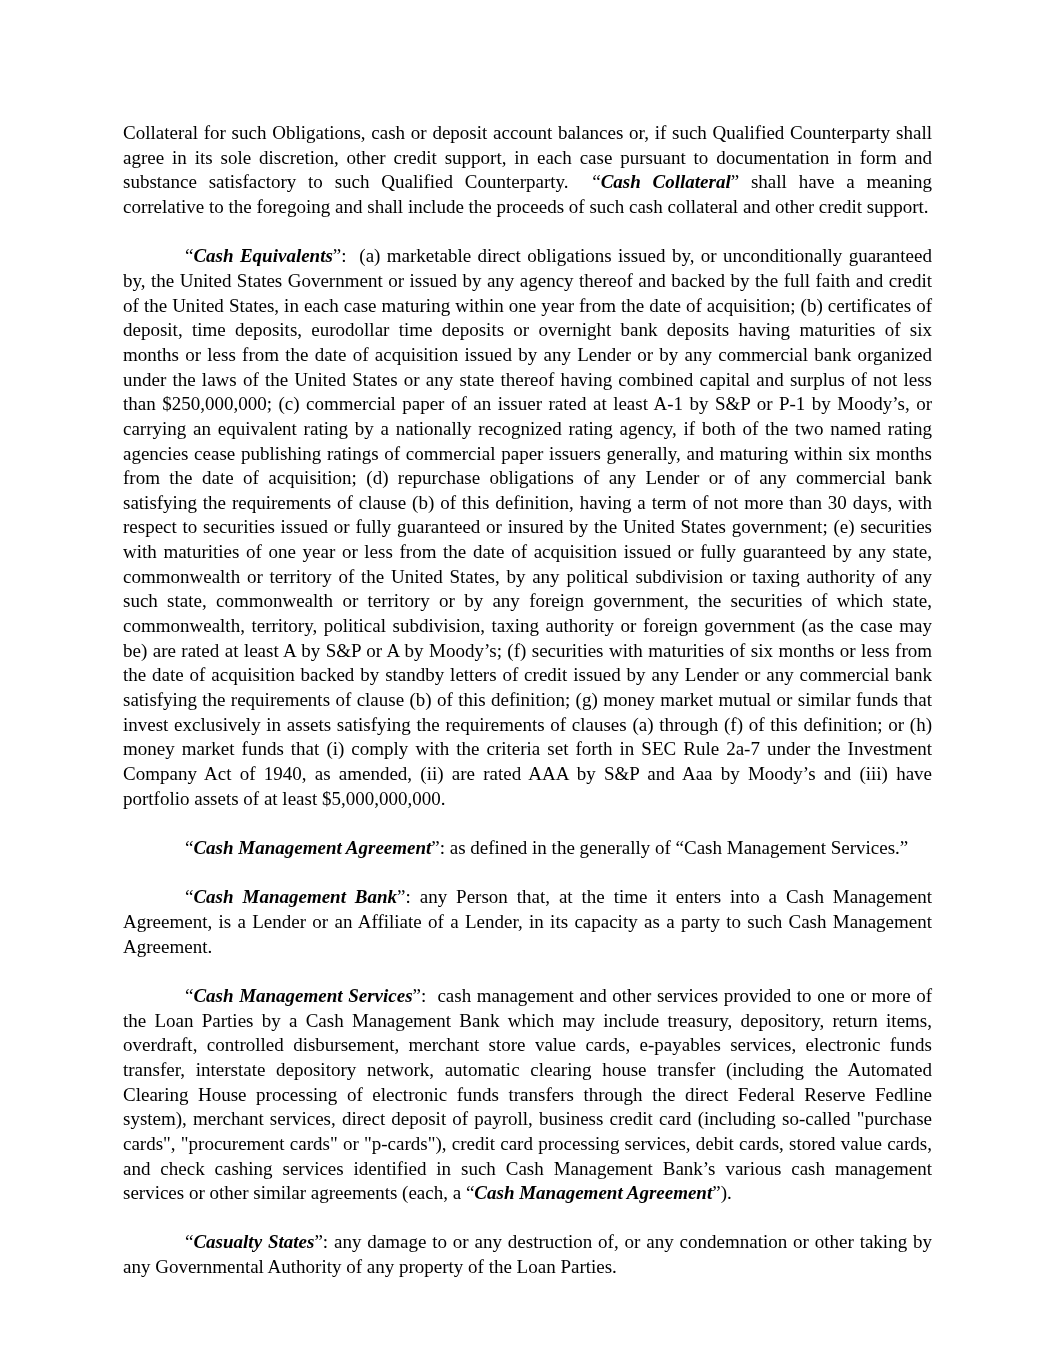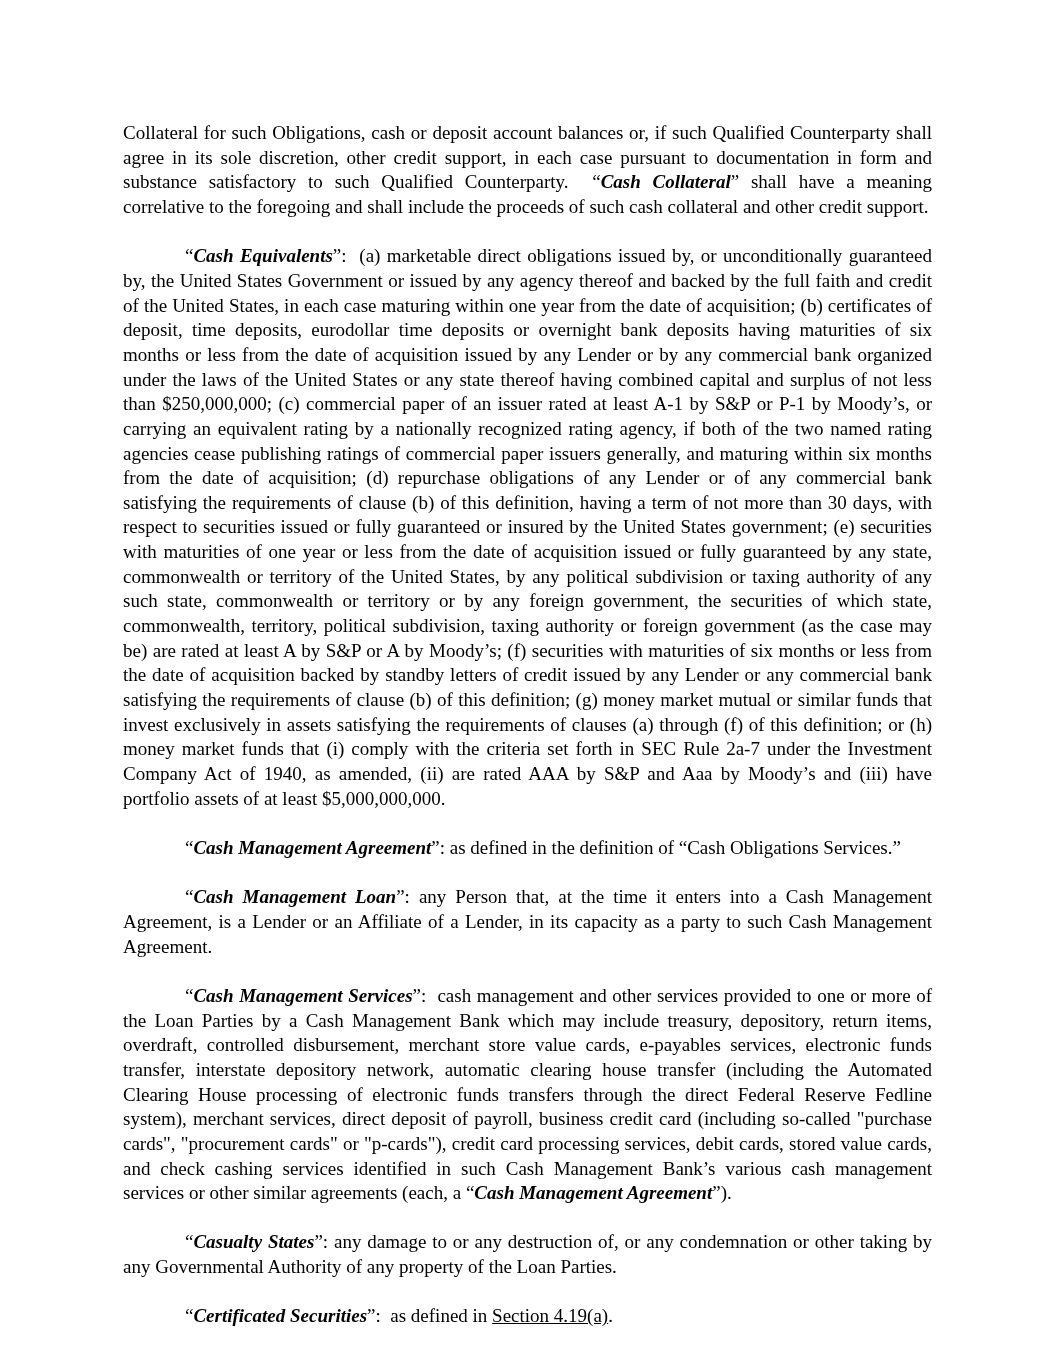--- a/index.html
+++ b/index.html
@@ -36,18 +36,17 @@
   .run-ref {
     text-decoration: underline;
   }
 </style>
 </head>
 <body>
 
 <div class="page">
   <p class="para no-indent"><span>Collateral for such Obligations, cash or deposit account balances or, if such Qualified Counterparty shall agree in its sole discretion, other credit support, in each case pursuant to documentation in form and substance satisfactory to such Qualified Counterparty.&nbsp; “</span><span class="run-term">Cash Collateral</span><span>” shall have a meaning correlative to the foregoing and shall include the proceeds of such cash collateral and other credit support.</span></p>
   <p class="para"><span>“</span><span class="run-term">Cash Equivalents</span><span>”:&nbsp; (a) marketable direct obligations issued by, or unconditionally guaranteed by, the United States Government or issued by any agency thereof and backed by the full faith and credit of the United States, in each case maturing within one year from the date of acquisition; (b) certificates of deposit, time deposits, eurodollar time deposits or overnight bank deposits having maturities of six months or less from the date of acquisition issued by any Lender or by any commercial bank organized under the laws of the United States or any state thereof having combined capital and surplus of not less than $250,000,000; (c) commercial paper of an issuer rated at least A-1 by S&amp;P or P-1 by Moody’s, or carrying an equivalent rating by a nationally recognized rating agency, if both of the two named rating agencies cease publishing ratings of commercial paper issuers generally, and maturing within six months from the date of acquisition; (d) repurchase obligations of any Lender or of any commercial bank satisfying the requirements of clause (b) of this definition, having a term of not more than 30 days, with respect to securities issued or fully guaranteed or insured by the United States government; (e) securities with maturities of one year or less from the date of acquisition issued or fully guaranteed by any state, commonwealth or territory of the United States, by any political subdivision or taxing authority of any such state, commonwealth or territory or by any foreign government, the securities of which state, commonwealth, territory, political subdivision, taxing authority or foreign government (as the case may be) are rated at least A by S&amp;P or A by Moody’s; (f) securities with maturities of six months or less from the date of acquisition backed by standby letters of credit issued by any Lender or any commercial bank satisfying the requirements of clause (b) of this definition; (g) money market mutual or similar funds that invest exclusively in assets satisfying the requirements of clauses (a) through (f) of this definition; or (h) money market funds that (i) comply with the criteria set forth in SEC Rule 2a-7 under the Investment Company Act of 1940, as amended, (ii) are rated AAA by S&amp;P and Aaa by Moody’s and (iii) have portfolio assets of at least $5,000,000,000.</span></p>
-  <p class="para"><span>“</span><span class="run-term">Cash Management Agreement</span><span>”: as defined in the definition of “Cash Obligations Services.”</span></p>
-  <p class="para"><span>“</span><span class="run-term">Cash Management Loan</span><span>”: any Person that, at the time it enters into a Cash Management Agreement, is a Lender or an Affiliate of a Lender, in its capacity as a party to such Cash Management Agreement.</span></p>
+  <p class="para"><span>“</span><span class="run-term">Cash Management Agreement</span><span>”: as defined in the generally of “Cash Management Services.”</span></p>
+  <p class="para"><span>“</span><span class="run-term">Cash Management Bank</span><span>”: any Person that, at the time it enters into a Cash Management Agreement, is a Lender or an Affiliate of a Lender, in its capacity as a party to such Cash Management Agreement.</span></p>
   <p class="para"><span>“</span><span class="run-term">Cash Management Services</span><span>”:&nbsp; cash management and other services provided to one or more of the Loan Parties by a Cash Management Bank which may include treasury, depository, return items, overdraft, controlled disbursement, merchant store value cards, e-payables services, electronic funds transfer, interstate depository network, automatic clearing house transfer (including the Automated Clearing House processing of electronic funds transfers through the direct Federal Reserve Fedline system), merchant services, direct deposit of payroll, business credit card (including so-called "purchase cards", "procurement cards" or "p-cards"), credit card processing services, debit cards, stored value cards, and check cashing services identified in such Cash Management Bank’s various cash management services or other similar agreements (each, a “</span><span class="run-term">Cash Management Agreement</span><span>”).</span></p>
   <p class="para"><span>“</span><span class="run-term">Casualty States</span><span>”: any damage to or any destruction of, or any condemnation or other taking by any Governmental Authority of any property of the Loan Parties.</span></p>
-  <p class="para"><span>“</span><span class="run-term">Certificated Securities</span><span>”:&nbsp; as defined in </span><span class="run-ref">Section 4.19(a)</span><span>.</span></p>
 </div>
 
 </body></html>

